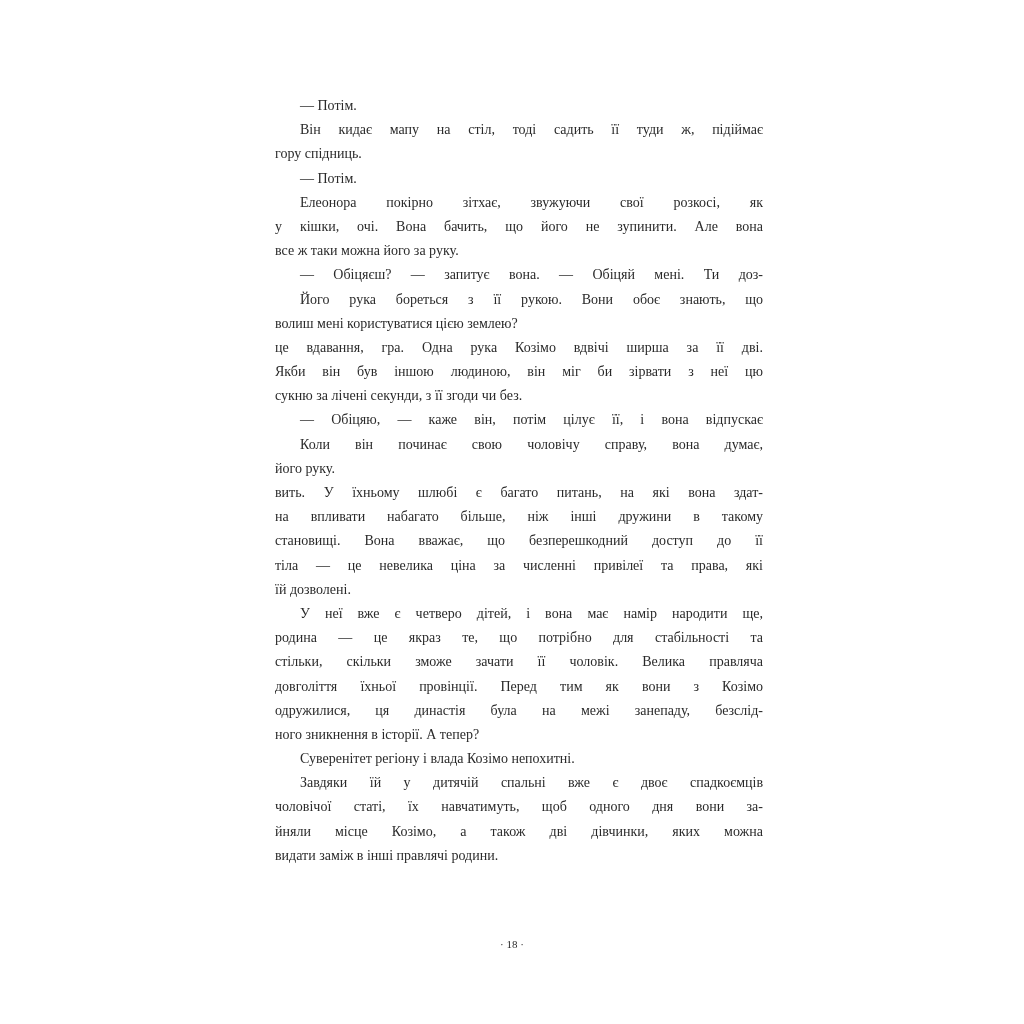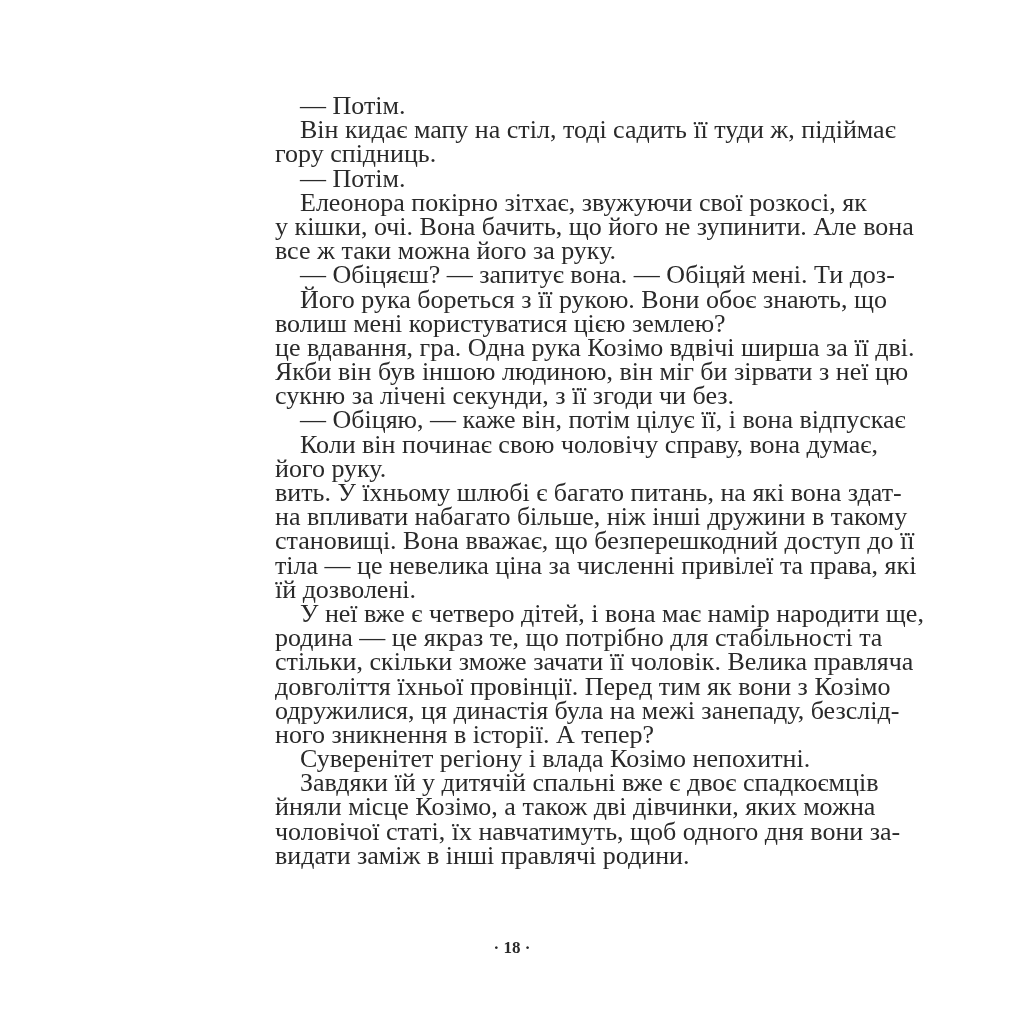--- a/index.html
+++ b/index.html
@@ -3,42 +3,41 @@
 <meta charset="utf-8">
 <style>
   html, body { margin: 0; padding: 0; background: #ffffff; }
   body { width: 1024px; height: 1024px; position: relative; overflow: hidden; }
   .page {
     position: absolute;
     left: 275px;
     top: 94px;
     width: 488px;
     font-family: "Liberation Serif", "DejaVu Serif", serif;
-    font-size: 26px;
+    font-size: 14px;
     line-height: 24.2px;
     color: #2a2a2a;
   }
   .line {
     display: block;
     white-space: nowrap;
     text-align: justify;
     text-align-last: justify;
     height: 24.2px;
   }
   .line.indent { padding-left: 25px; }
   .line.last { text-align-last: left; }
   .page-number {
     position: absolute;
     left: 0; width: 1024px;
     top: 938px;
     text-align: center;
     font-family: "Liberation Serif", "DejaVu Serif", serif;
-    font-size: 17px;
+    font-size: 11px;
     color: #2a2a2a;
-    font-weight: bold;
   }
 </style>
 </head>
 <body>
 
 <div class="page" id="page-body">
     <span class="line indent last">— Потім.</span>
     <span class="line indent">Він кидає мапу на стіл, тоді садить її туди ж, підіймає</span>
     <span class="line last">гору спідниць.</span>
     <span class="line indent last">— Потім.</span>
@@ -60,17 +59,17 @@
     <span class="line">тіла — це невелика ціна за численні привілеї та права, які</span>
     <span class="line last">їй дозволені.</span>
     <span class="line indent">У неї вже є четверо дітей, і вона має намір народити ще,</span>
     <span class="line">родина — це якраз те, що потрібно для стабільності та</span>
     <span class="line">стільки, скільки зможе зачати її чоловік. Велика правляча</span>
     <span class="line">довголіття їхньої провінції. Перед тим як вони з Козімо</span>
     <span class="line">одружилися, ця династія була на межі занепаду, безслід-</span>
     <span class="line last">ного зникнення в історії. А тепер?</span>
     <span class="line indent last">Суверенітет регіону і влада Козімо непохитні.</span>
     <span class="line indent">Завдяки їй у дитячій спальні вже є двоє спадкоємців</span>
+    <span class="line">чоловічої статі, їх навчатимуть, щоб одного дня вони за-</span>
     <span class="line">йняли місце Козімо, а також дві дівчинки, яких можна</span>
-    <span class="line">чоловічої статі, їх навчатимуть, щоб одного дня вони за-</span>
     <span class="line last">видати заміж в інші правлячі родини.</span>
   </div>
 <div class="page-number">· 18 ·</div>
 
 </body></html>

